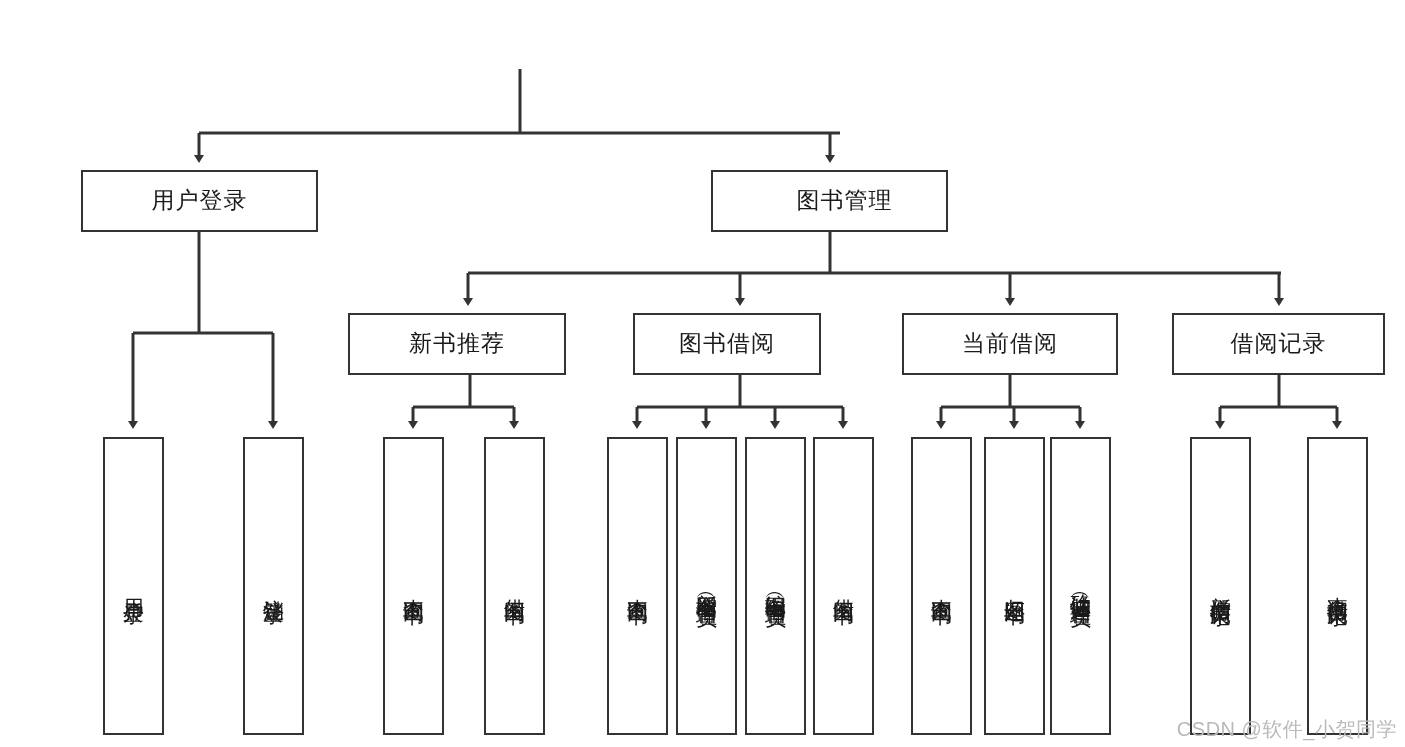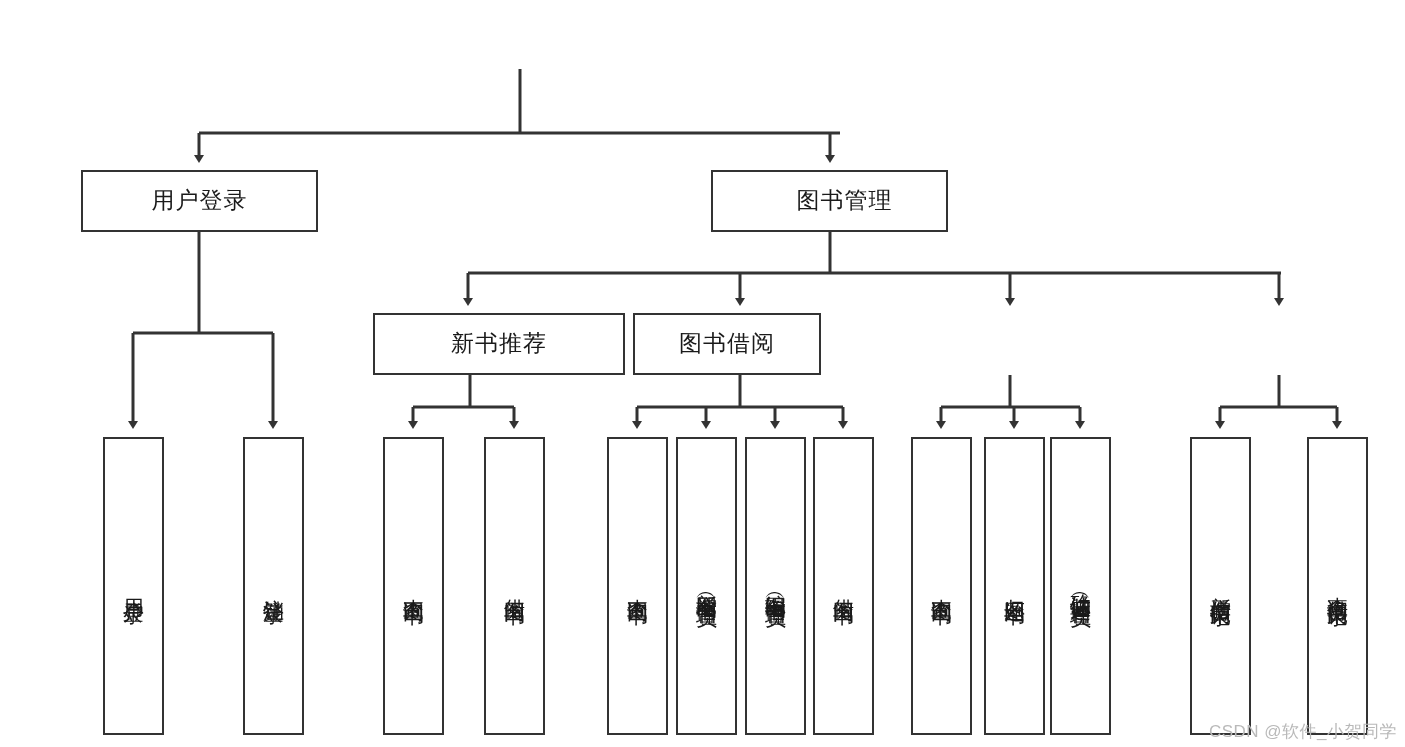--- a/index.html
+++ b/index.html
@@ -54,21 +54,21 @@
     white-space: normal;
     text-align: center;
   }
   .node .label {
     display: block;
   }
   #watermark {
     position: absolute;
     right: 8px;
     bottom: 4px;
-    font-size: 17px;
+    font-size: 20px;
     color: #b9b9b9;
     letter-spacing: 0.5px;
     white-space: nowrap;
   }
 </style>
 </head>
 <body>
 
 <div id="diagram-root">
 
@@ -124,25 +124,31 @@
   </svg>
 
 
   <div class="node horizontal" style="left:81px; top:170px; width:237px; height:62px;">
     <span class="label">用户登录</span>
   </div>
   <div class="node horizontal" style="left:711px; top:170px; width:237px; height:62px;padding-left:30px;">
     <span class="label">图书管理</span>
   </div>
 
-  <div class="node horizontal" style="left:373px; top:313px; width:252px; height:62px;">
+  <div class="node horizontal" style="left:348px; top:313px; width:218px; height:62px;">
     <span class="label">新书推荐</span>
   </div>
   <div class="node horizontal" style="left:633px; top:313px; width:188px; height:62px;">
     <span class="label">图书借阅</span>
+  </div>
+  <div class="node horizontal" style="left:902px; top:313px; width:216px; height:62px;">
+    <span class="label">当前借阅</span>
+  </div>
+  <div class="node horizontal" style="left:1172px; top:313px; width:213px; height:62px;">
+    <span class="label">借阅记录</span>
   </div>
 
   <div class="node vertical" style="left:103px; top:437px; width:61px; height:298px;">
     <span class="label">用户登录</span>
   </div>
   <div class="node vertical" style="left:243px; top:437px; width:61px; height:298px;">
     <span class="label">注销登录</span>
   </div>
 
   <div class="node vertical" style="left:383px; top:437px; width:61px; height:298px;">

